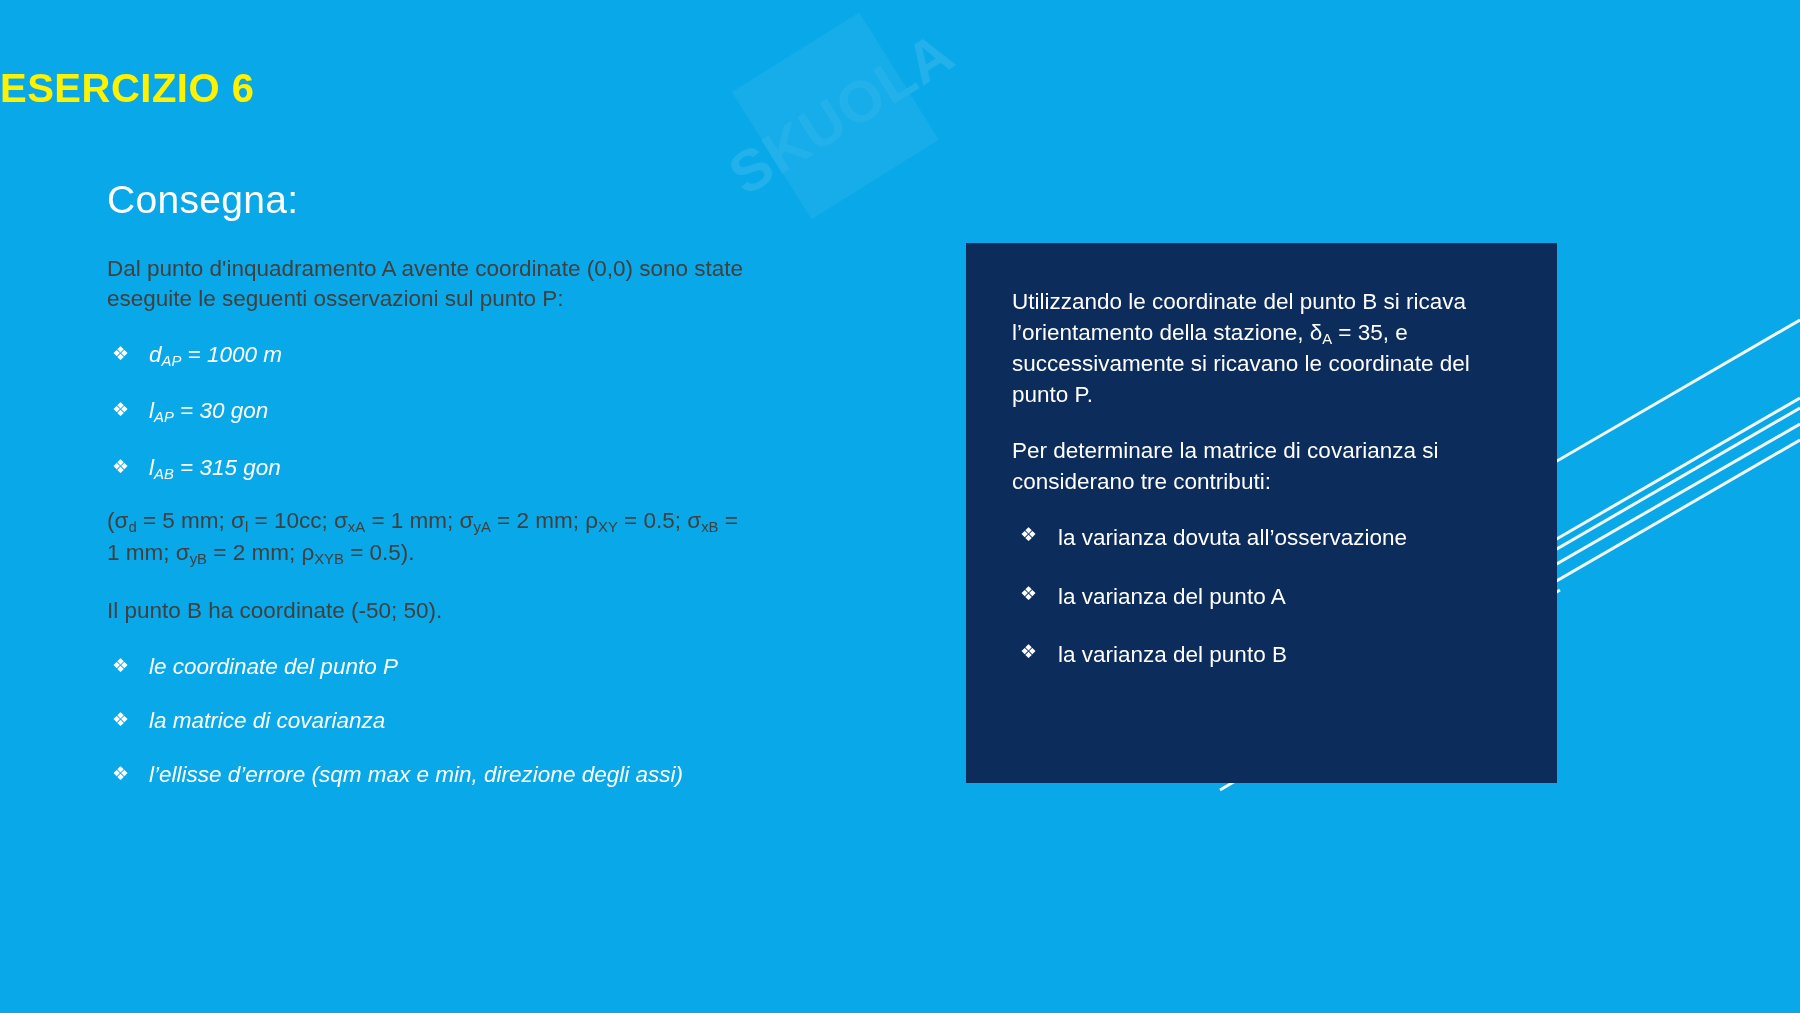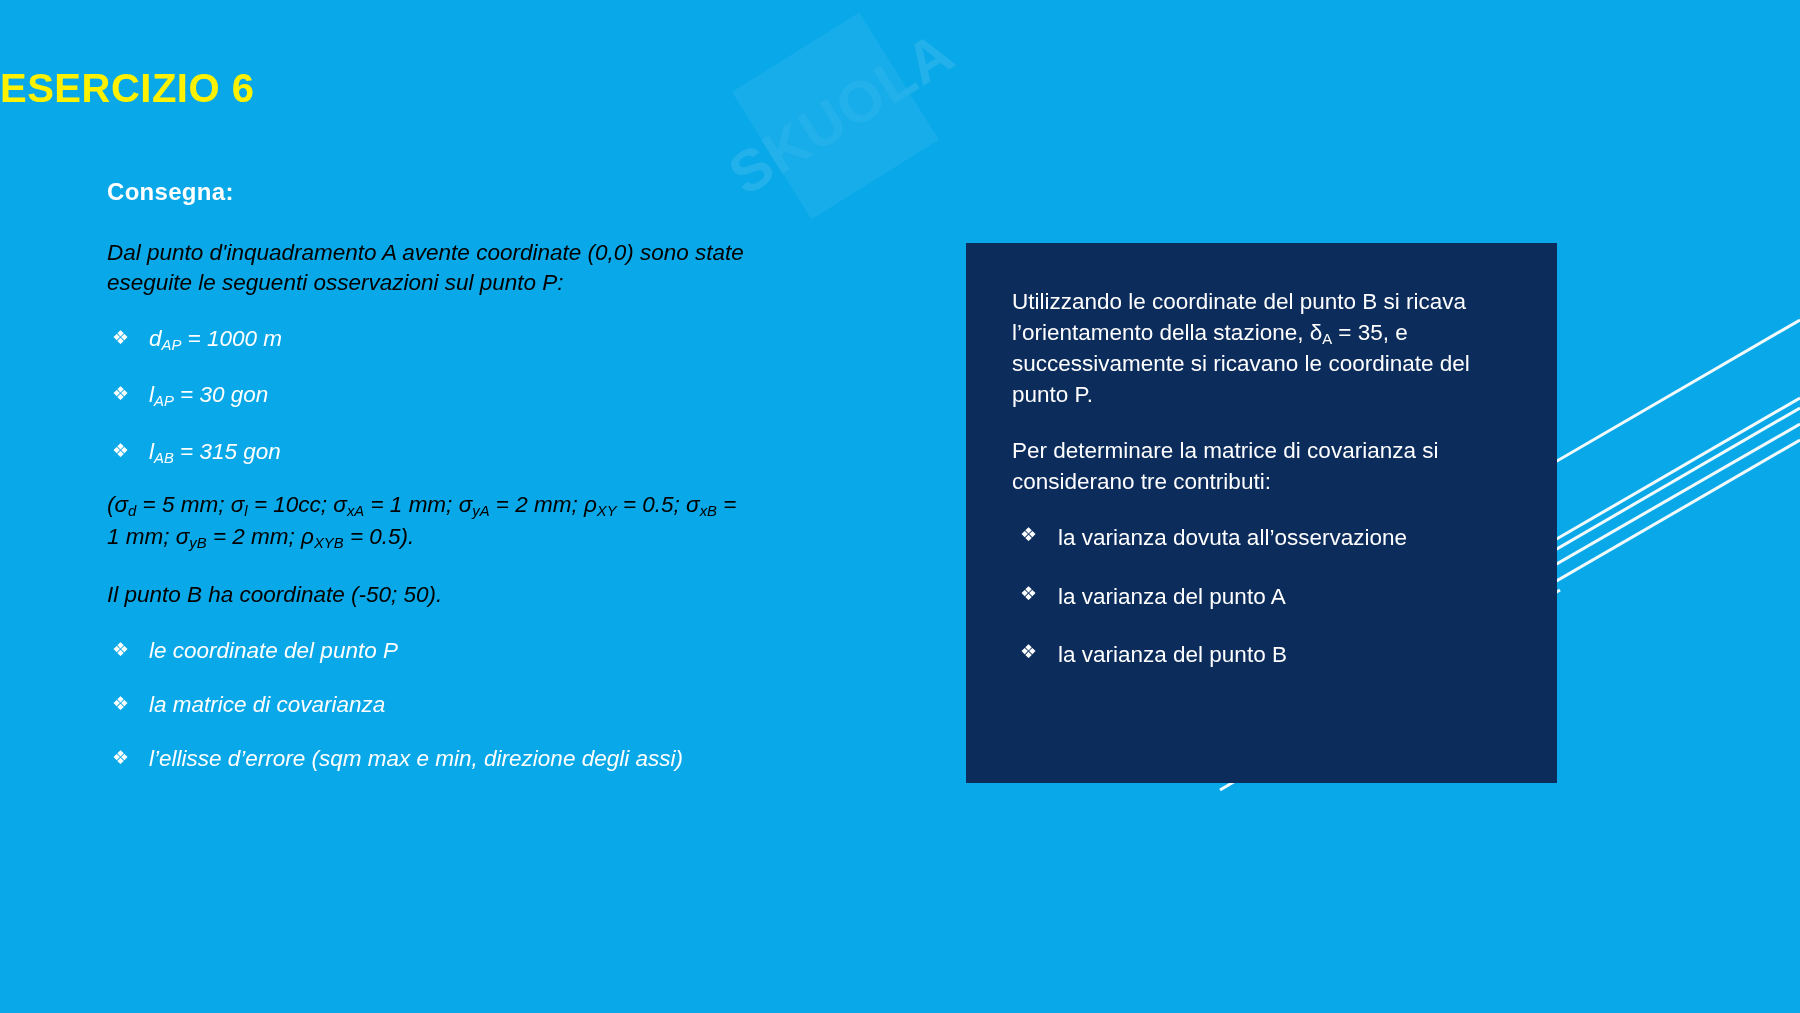--- a/index.html
+++ b/index.html
@@ -72,32 +72,31 @@
   }
 
   
   .left-col {
     position: absolute;
     left: 107px;
     top: 178px;
     width: 640px;
   }
   .heading {
-    font-size: 24px;
-    font-weight: bold;
+    font-size: 39px;
+    font-weight: normal;
     color: #ffffff;
     margin: 0 0 32px 0;
     letter-spacing: .3px;
   }
   .para {
     font-size: 22.5px;
-    font-style: italic;
     line-height: 1.33;
     margin: 0 0 26px 0;
-    color: #000000;
+    color: #404040;
   }
   .para.tight { margin-bottom: 20px; }
 
   .bullets { margin: 0 0 22px 0; padding: 0; list-style: none; }
   .bullets li {
     position: relative;
     font-size: 22.5px;
     font-style: italic;
     line-height: 1.3;
     padding-left: 42px;

